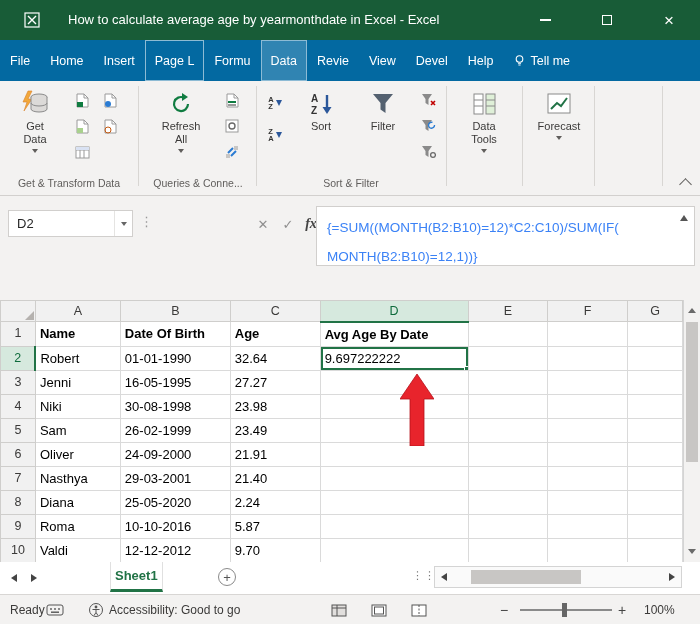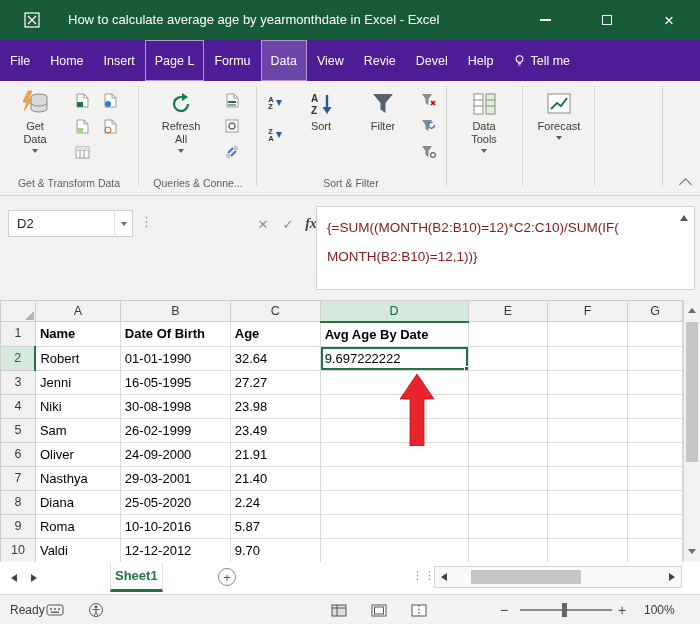--- a/index.html
+++ b/index.html
@@ -10,21 +10,21 @@
   #titlebar{position:absolute;left:0;top:0;width:700px;height:40px;background:#185C37;color:#fff}
   .app-icon{position:absolute;left:24px;top:12px;width:16px;height:16px}
   .title-text{position:absolute;left:68px;top:0;height:40px;line-height:40px;font-size:13px;color:#fff;white-space:nowrap}
   .win-btns{position:absolute;right:0;top:0;height:40px;display:flex}
   .win-btn{width:62px;height:40px;display:flex;align-items:center;justify-content:center;color:#fff}
   .min-glyph{width:11px;height:2px;background:#fff}
   .max-glyph{width:10px;height:10px;border:1.5px solid #fff}
   .close-glyph{font-size:17px;line-height:17px}
 
   
-  #tabrow{position:absolute;left:0;top:40px;width:700px;height:41px;background:#4c1d95;display:flex;align-items:stretch;color:#fff;font-size:12.5px}
+  #tabrow{position:absolute;left:0;top:40px;width:700px;height:41px;background:#0369a1;display:flex;align-items:stretch;color:#fff;font-size:12.5px}
   .rtab{padding:0 9px;display:flex;align-items:center;white-space:nowrap;border:1px solid transparent}
   .rtab.active{background:rgba(255,255,255,0.18);border:1px solid rgba(255,255,255,0.45)}
   .rtab.focusbox{border:1px solid rgba(255,255,255,0.55)}
   .rtab .mini-ic{margin-right:4px;display:inline-flex}
   .share-tab{margin-left:auto;padding:0 14px;display:flex;align-items:center}
   .share-tab .mini-ic{margin-right:5px}
 
   
   #ribbon{position:absolute;left:0;top:81px;width:700px;height:115px;background:#F3F2F1;border-bottom:1px solid #D2D0CE}
   .grp-sep{position:absolute;top:5px;height:100px;width:1px;background:#D8D6D3}
@@ -41,21 +41,21 @@
 
   
   #formulabar{position:absolute;left:0;top:196px;width:700px;height:104px;background:#F3F2F1}
   .name-box{position:absolute;left:8px;top:14px;width:125px;height:27px;background:#fff;border:1px solid #D1CFCD;display:flex;align-items:center;font-size:13px;color:#262626}
   .name-box .val{padding-left:8px;flex:1}
   .name-caret{width:18px;height:100%;display:flex;align-items:center;justify-content:center;border-left:1px solid #E5E4E2}
   .tri-down-sm{width:0;height:0;border-left:3.5px solid transparent;border-right:3.5px solid transparent;border-top:4px solid #666}
   .fb-dots{position:absolute;left:140px;top:18px;font-size:13px;color:#999}
   .fb-btn{position:absolute;top:16px;width:22px;height:24px;display:flex;align-items:center;justify-content:center;font-size:13px;color:#8f8f8f}
   .fb-fx{font-family:"Liberation Serif",serif;font-style:italic;font-weight:bold;color:#444;font-size:14px}
-  .formula-box{position:absolute;left:316px;top:10px;width:379px;height:84px;background:#fff;border:1px solid #D1CFCD;font-size:13.5px;color:#7f1d1d;padding:6px 22px 16px 10px}
+  .formula-box{position:absolute;left:316px;top:10px;width:379px;height:60px;background:#fff;border:1px solid #D1CFCD;font-size:13.5px;color:#3b82f6;padding:6px 22px 16px 10px}
   .formula-box .fl{display:block;line-height:29px;white-space:nowrap;overflow:hidden}
   .fb-expand{position:absolute;right:6px;top:8px;width:0;height:0;border-left:4.5px solid transparent;border-right:4.5px solid transparent;border-bottom:6px solid #555}
 
   
   #grid{position:absolute;left:0;top:300px;width:683px;height:262px;overflow:hidden}
   table{border-collapse:collapse;table-layout:fixed}
   th{background:#F1F1F1;border:1px solid #CFCECC;font-weight:normal;color:#3b3a39;font-size:12.5px;height:21px;text-align:center}
   th.corner{position:relative}
   .corner-tri{position:absolute;right:1px;bottom:1px;width:0;height:0;border-left:9px solid transparent;border-bottom:9px solid #B5B2AF}
   th.selcol{background:#D6E9DE;color:#0E6B3C;border-bottom:2px solid #217346}
@@ -136,24 +136,24 @@
     <div class="rtab focusbox">
         <span>Page L</span>
       </div>
     <div class="rtab">
         <span>Formu</span>
       </div>
     <div class="rtab active">
         <span>Data</span>
       </div>
     <div class="rtab">
+        <span>Revie</span>
+      </div>
+    <div class="rtab">
         <span>View</span>
-      </div>
-    <div class="rtab">
-        <span>Revie</span>
       </div>
     <div class="rtab">
         <span>Devel</span>
       </div>
     <div class="rtab">
         <span>Help</span>
       </div>
     <div class="rtab">
       <span class="mini-ic">
           <svg width="13" height="13">
@@ -542,20 +542,21 @@
           <circle cx="13" cy="6" r="0.9" fill="#555"></circle>
           <rect x="5" y="8.5" width="8" height="1.4" fill="#555"></rect>
         </svg>
     </span>
     <span class="sb-item" style="left:88px">
       <svg width="16" height="16" style="margin-right:5px">
           <circle cx="8" cy="8" r="6.5" fill="none" stroke="#555"></circle>
           <circle cx="8" cy="5" r="1.4" fill="#555"></circle>
           <path d="M4.5,7.5 h7 M8,7.5 v3 M8,10.5 l-2,3 M8,10.5 l2,3" stroke="#555" fill="none"></path>
         </svg>
+      <span>Accessibility: Good to go</span>
     </span>
     <span class="view-btn" style="left:326px">
       <svg width="16" height="13">
           <rect x="1" y="1" width="14" height="11" fill="#E1DFDD" stroke="#555"></rect>
           <path d="M1,4 h14 M6,1 v11" stroke="#555"></path>
         </svg>
     </span>
     <span class="view-btn" style="left:366px">
       <svg width="16" height="13">
           <rect x="1" y="1" width="14" height="11" fill="#fff" stroke="#555"></rect>

